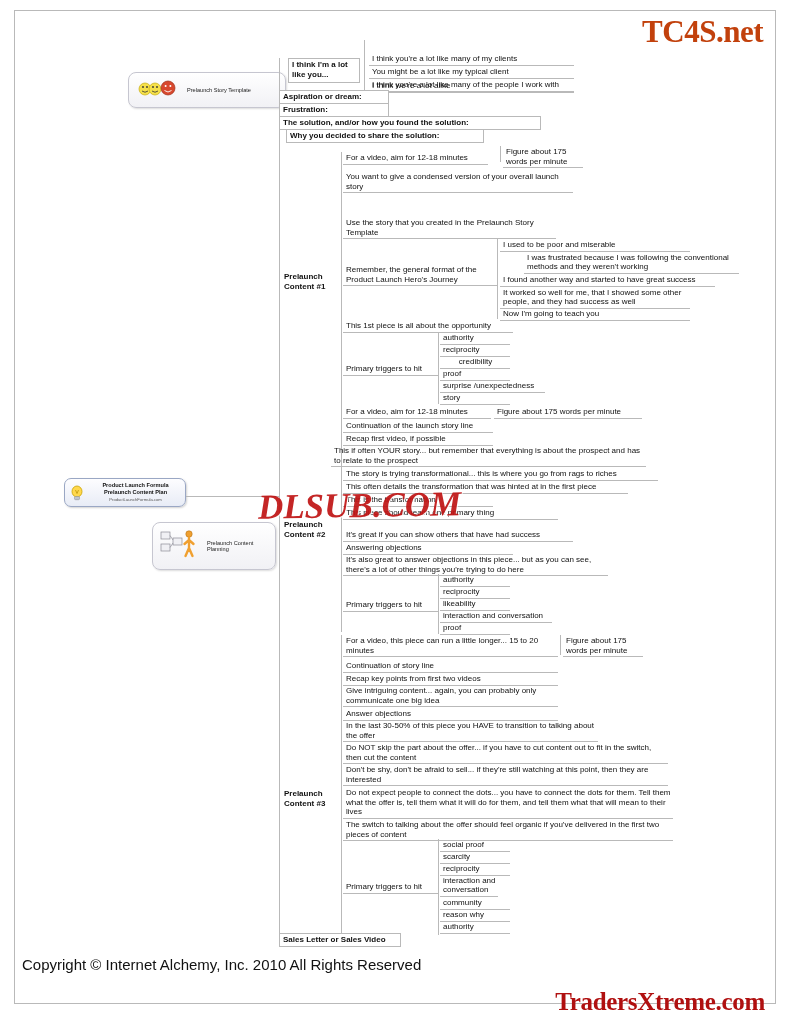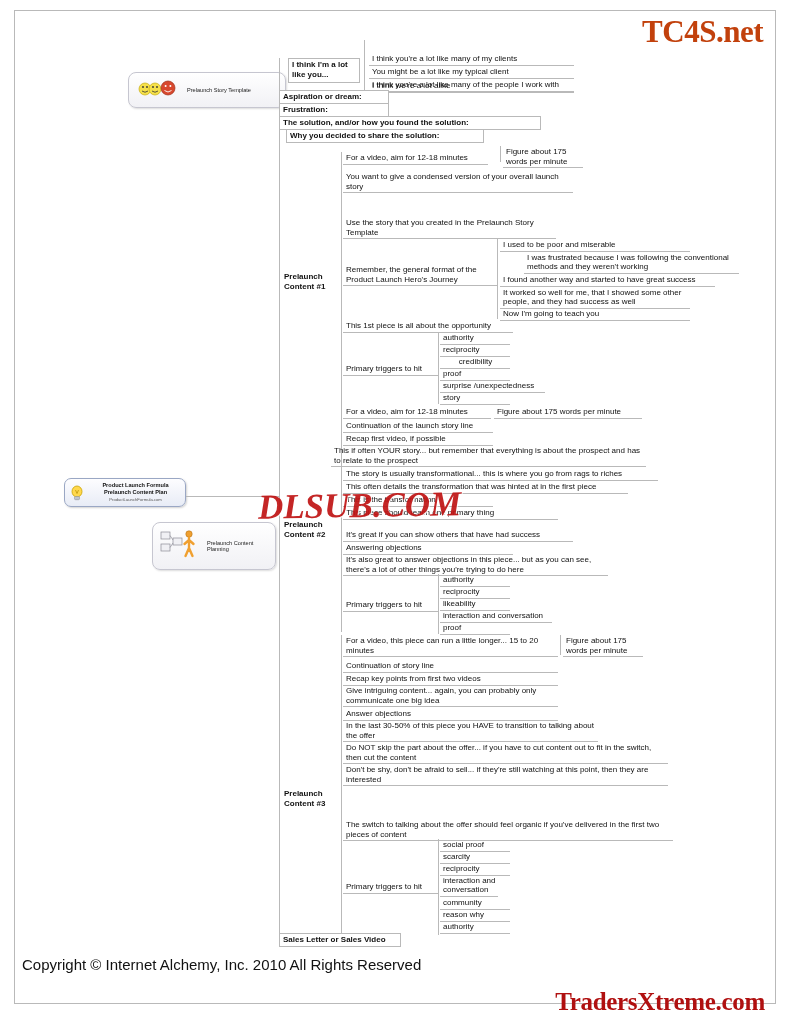--- a/index.html
+++ b/index.html
@@ -270,21 +270,21 @@
     <span>Content #2</span>
   </div>
   <div class="vline" style="left:341px; top:406px; height:226px;"></div>
 
   <div class="node" style="left:343px; top:406px; width:148px;">For a video, aim for 12-18 minutes</div>
   <div class="node" style="left:494px; top:406px; width:148px;">Figure about 175 words per minute</div>
 
   <div class="node" style="left:343px; top:420px; width:150px;">Continuation of the launch story line</div>
   <div class="node" style="left:343px; top:433px; width:150px;">Recap first video, if possible</div>
   <div class="node" style="left:331px; top:445px; width:315px; line-height:9.6px;">This if often YOUR story... but remember that everything is about the prospect and has to relate to the prospect</div>
-  <div class="node" style="left:343px; top:468px; width:315px;">The story is usually transformational... this is where you go from rags to riches</div>
+  <div class="node" style="left:343px; top:468px; width:315px;">The story is trying transformational... this is where you go from rags to riches</div>
   <div class="node" style="left:343px; top:481px; width:285px;">This often details the transformation that was hinted at in the first piece</div>
   <div class="node" style="left:343px; top:494px; width:150px;">This is the transformation</div>
   <div class="node" style="left:343px; top:507px; width:215px;">This piece should teach one primary thing</div>
   <div class="node" style="left:343px; top:529px; width:230px;">It's great if you can show others that have had success</div>
   <div class="node" style="left:343px; top:542px; width:170px;">Answering objections</div>
   <div class="node" style="left:343px; top:554px; width:265px; line-height:9.6px;">It's also great to answer objections in this piece... but as you can see, there's a lot of other things you're trying to do here</div>
 
   <div class="node" style="left:343px; top:599px; width:96px;">Primary triggers to hit</div>
   <div class="vline" style="left:438px; top:574px; height:60px;"></div>
   <div class="node" style="left:440px; top:574px; width:70px;">authority</div>
@@ -303,20 +303,21 @@
   <div class="vline" style="left:560px; top:635px; height:20px;"></div>
   <div class="node" style="left:563px; top:635px; width:80px; line-height:9.5px;">Figure about 175 words per minute</div>
 
   <div class="node" style="left:343px; top:660px; width:215px;">Continuation of story line</div>
   <div class="node" style="left:343px; top:673px; width:215px;">Recap key points from first two videos</div>
   <div class="node" style="left:343px; top:685px; width:215px; line-height:9.6px;">Give intriguing content... again, you can probably only communicate one big idea</div>
   <div class="node" style="left:343px; top:708px; width:215px;">Answer objections</div>
   <div class="node" style="left:343px; top:720px; width:255px; line-height:9.6px;">In the last 30-50% of this piece you HAVE to transition to talking about the offer</div>
   <div class="node" style="left:343px; top:742px; width:325px; line-height:9.6px;">Do NOT skip the part about the offer... if you have to cut content out to fit in the switch, then cut the content</div>
   <div class="node" style="left:343px; top:764px; width:325px; line-height:9.6px;">Don't be shy, don't be afraid to sell... if they're still watching at this point, then they are interested</div>
+  <div class="node" style="left:343px; top:787px; width:330px; line-height:9.6px;">Do not expect people to connect the dots... you have to connect the dots for them. Tell them what the offer is, tell them what it will do for them, and tell them what that will mean to their lives</div>
   <div class="node" style="left:343px; top:819px; width:330px; line-height:9.6px;">The switch to talking about the offer should feel organic if you've delivered in the first two pieces of content</div>
 
   <div class="node" style="left:343px; top:881px; width:96px;">Primary triggers to hit</div>
   <div class="vline" style="left:438px; top:839px; height:96px;"></div>
   <div class="node" style="left:440px; top:839px; width:70px;">social proof</div>
   <div class="node" style="left:440px; top:851px; width:70px;">scarcity</div>
   <div class="node" style="left:440px; top:863px; width:70px;">reciprocity</div>
   <div class="node" style="left:440px; top:875px; width:58px; line-height:9.4px;">interaction and conversation</div>
   <div class="node" style="left:440px; top:897px; width:70px;">community</div>
   <div class="node" style="left:440px; top:909px; width:70px;">reason why</div>

